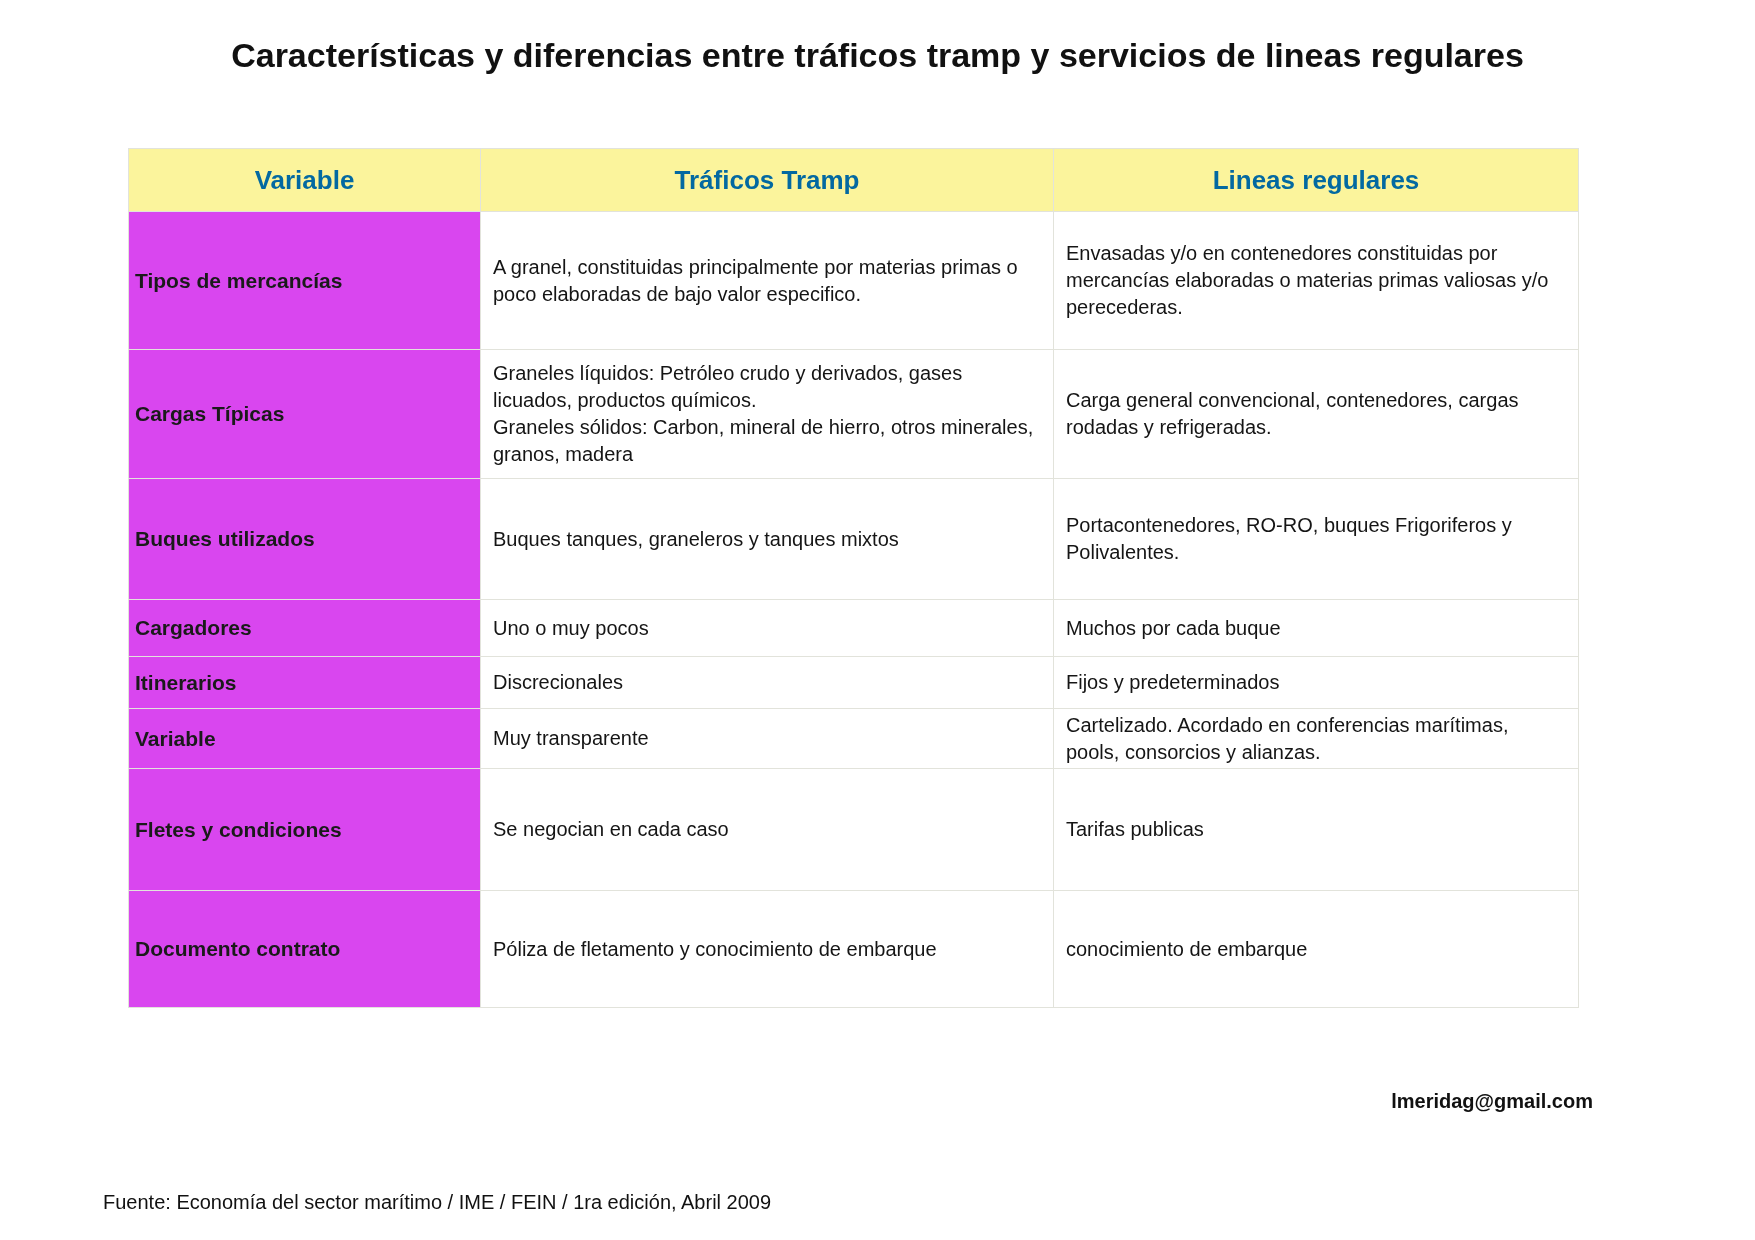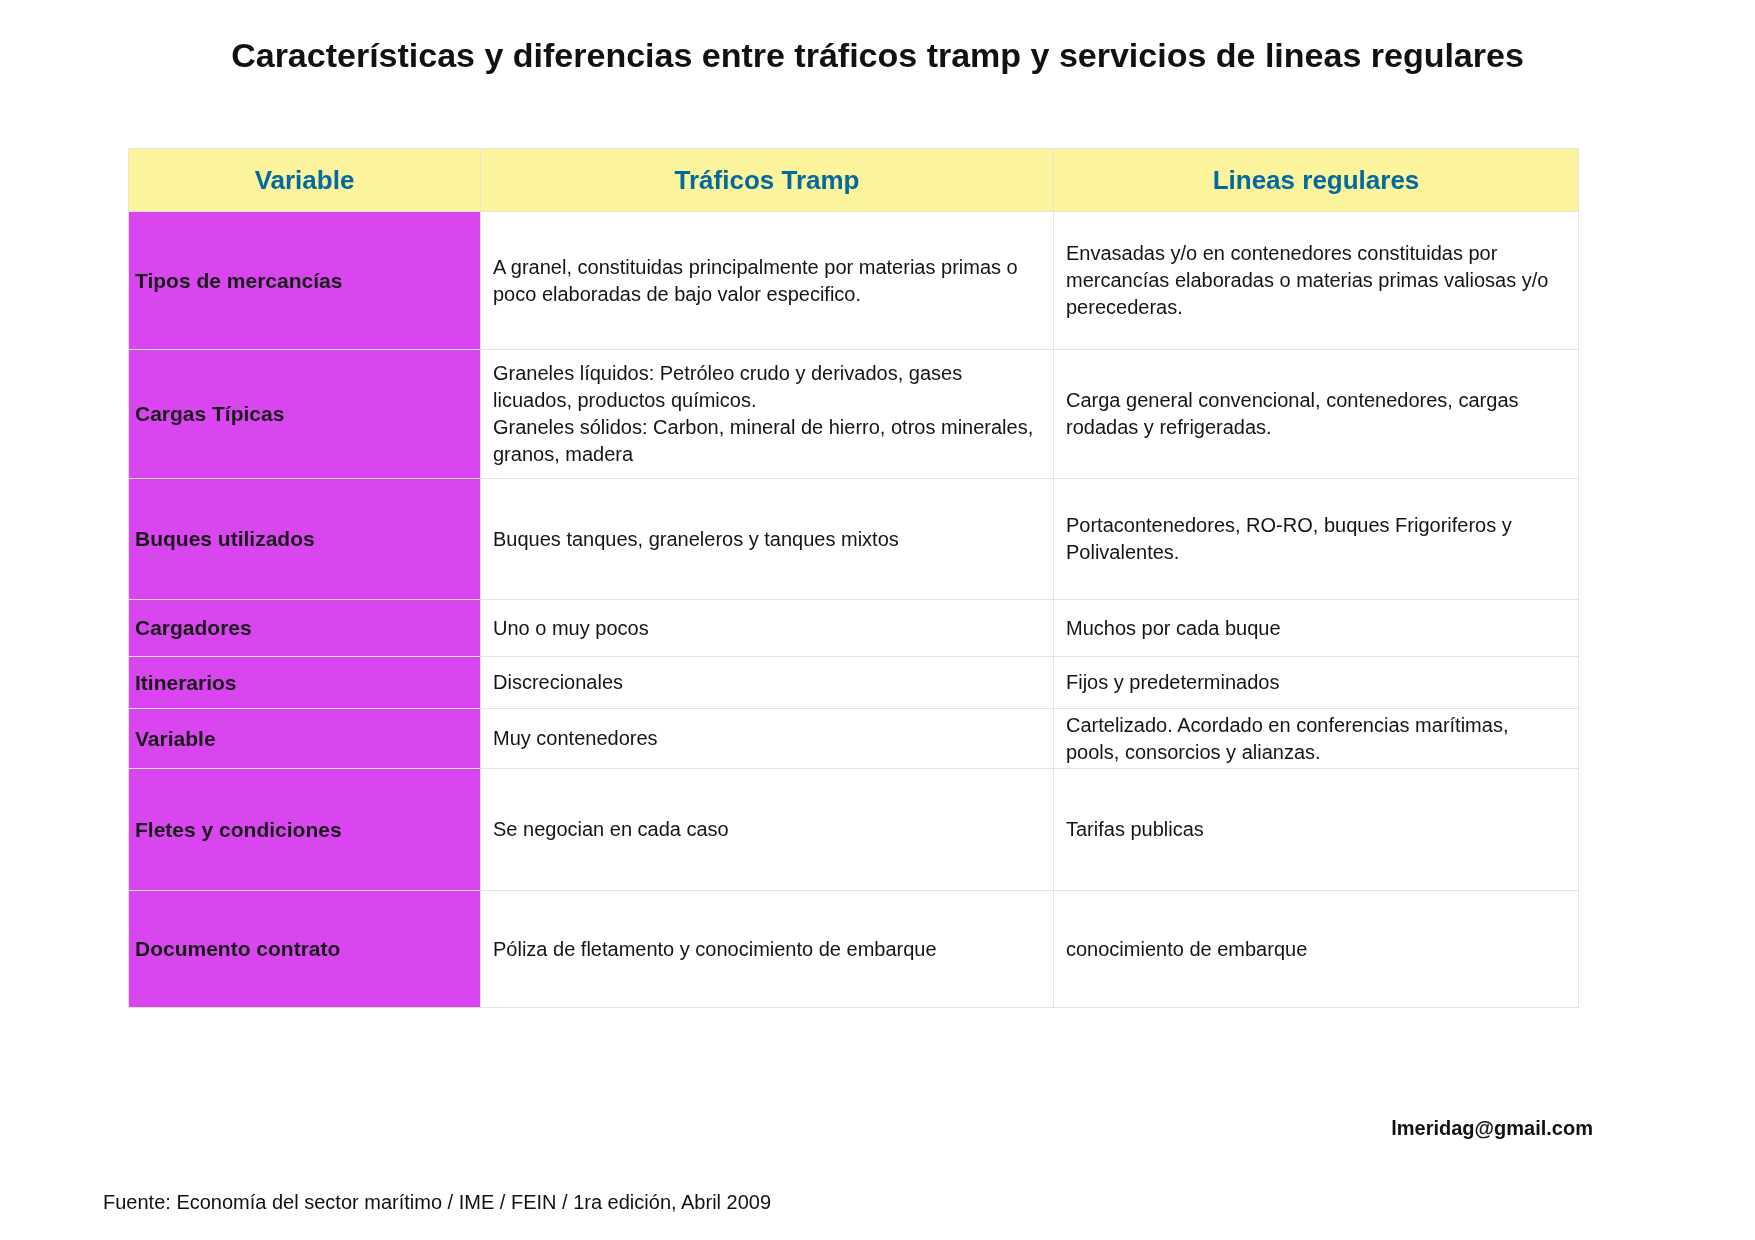--- a/index.html
+++ b/index.html
@@ -69,21 +69,21 @@
   tr.r8{height:117px;}
   .footer-source{
     position:absolute;
     left:103px;top:1155px;
     font-size:20px;
     color:#111;
     margin-top:36px;
   }
   .footer-email{
     position:absolute;
-    right:162px;top:1117px;
+    right:162px;top:1090px;
     font-size:20px;
     font-weight:bold;
     color:#111;
   }
 </style>
 </head>
 <body>
 
 <div class="page">
 
@@ -124,21 +124,21 @@
         <td class="txt">Uno o muy pocos</td>
         <td class="txt">Muchos por cada buque</td>
       </tr>
       <tr class="r5">
         <td class="var">Itinerarios</td>
         <td class="txt">Discrecionales</td>
         <td class="txt">Fijos y predeterminados</td>
       </tr>
       <tr class="r6">
         <td class="var">Variable</td>
-        <td class="txt">Muy contenedores</td>
+        <td class="txt">Muy transparente</td>
         <td class="txt">Cartelizado. Acordado en conferencias marítimas, pools, consorcios  y alianzas.</td>
       </tr>
       <tr class="r7">
         <td class="var">Fletes y condiciones</td>
         <td class="txt">Se negocian en cada caso</td>
         <td class="txt">Tarifas publicas</td>
       </tr>
       <tr class="r8">
         <td class="var">Documento contrato</td>
         <td class="txt">Póliza de fletamento y conocimiento de embarque</td>

